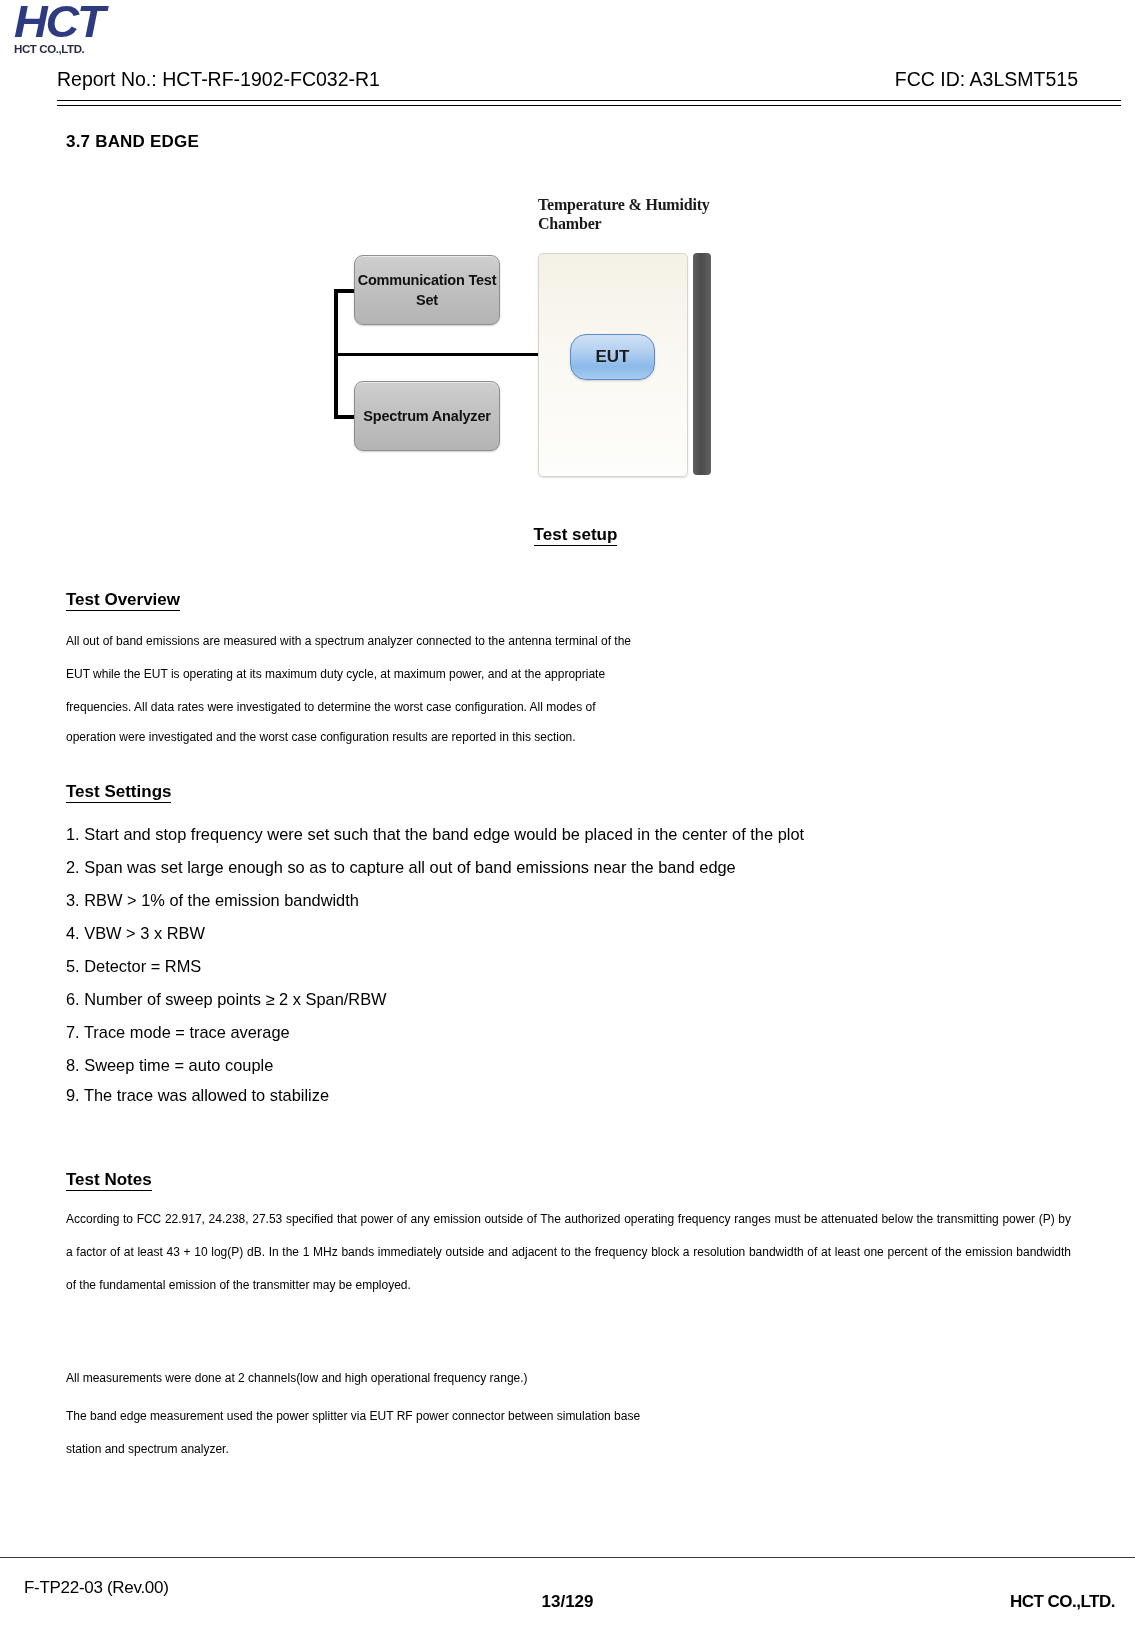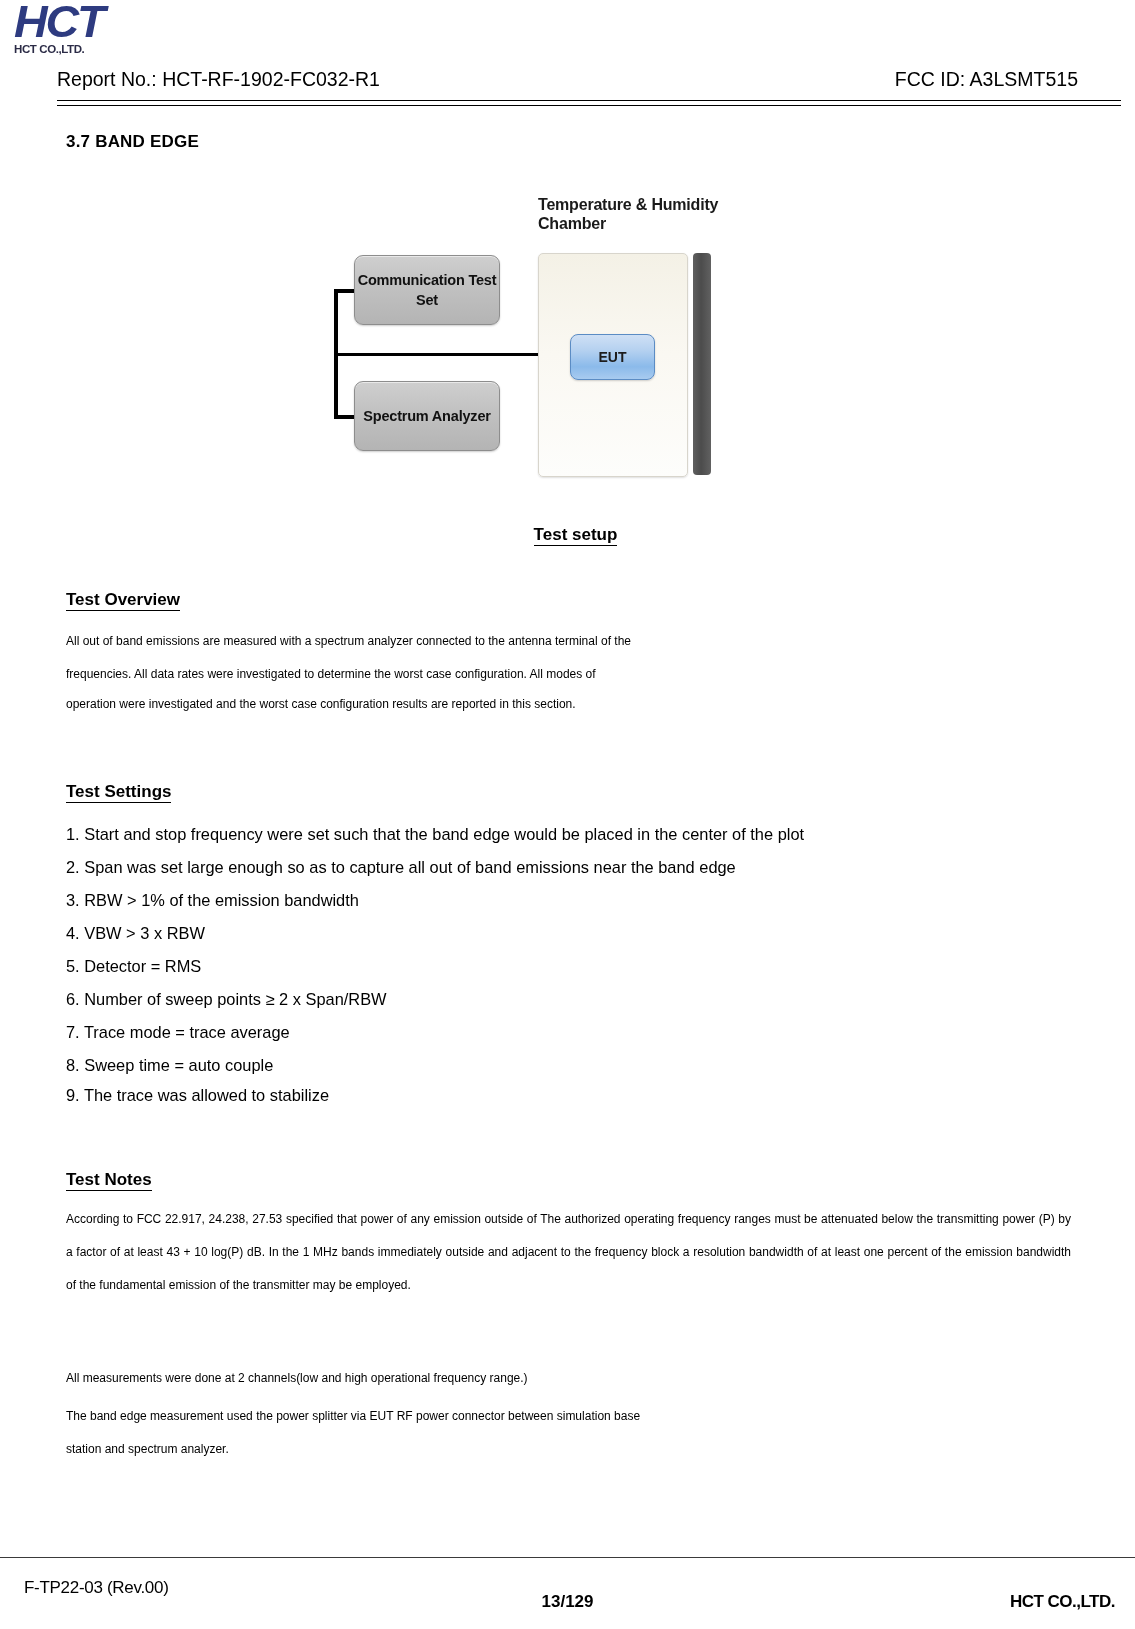--- a/index.html
+++ b/index.html
@@ -98,20 +98,21 @@
   .chamber-label {
     position: absolute;
     left: 238px;
     top: 0px;
     width: 230px;
     font-size: 16px;
     font-weight: bold;
     line-height: 19px;
     color: #1a1a1a;
     letter-spacing: -0.2px;
+    font-family: Liberation Serif, serif;
   }
   .chamber-body {
     position: absolute;
     left: 238px;
     top: 58px;
     width: 148px;
     height: 222px;
     background: linear-gradient(180deg, #f4f1e6 0%, #faf8f2 45%, #fdfdfb 100%);
     border: 1px solid #d8d5cc;
     border-radius: 5px;
@@ -126,27 +127,27 @@
     background: linear-gradient(90deg, #5f5f5f 0%, #4c4c4c 45%, #616161 100%);
     border-radius: 4px;
   }
   .eut-box {
     position: absolute;
     left: 270px;
     top: 139px;
     width: 83px;
     height: 44px;
     border: 1px solid #5b8cc4;
-    border-radius: 8px;
+    border-radius: 16px;
     background: linear-gradient(180deg, #cfe0f5 0%, #b5d1f0 35%, #8bbaea 72%, #a8cbf0 100%);
     box-shadow: 0 1px 2px rgba(0,0,0,0.18);
     display: flex;
     align-items: center;
     justify-content: center;
-    font-size: 14px;
+    font-size: 17px;
     font-weight: bold;
     color: #1d1d1d;
   }
 
   .eq-box {
     position: absolute;
     width: 144px;
     height: 68px;
     border: 1.5px solid #8d8d8d;
     border-radius: 9px;
@@ -296,20 +297,21 @@
 
 <div class="caption">
   <span>Test setup</span>
 </div>
 
 <div class="sub-head" style="top:590px;">
   <span>Test Overview</span>
 </div>
 <div class="para loose" style="top:625px;">
   <span class="line">All out of band emissions are measured with a spectrum analyzer connected to the antenna terminal of the</span>
+  <span class="line">EUT while the EUT is operating at its maximum duty cycle, at maximum power, and at the appropriate</span>
   <span class="line">frequencies. All data rates were investigated to determine the worst case configuration. All modes of</span>
   <span class="line" style="line-height:26px;">operation were investigated and the worst case configuration results are reported in this section.</span>
 </div>
 
 <div class="sub-head" style="top:782px;">
   <span>Test Settings</span>
 </div>
 <div class="list" style="top:818px;">
   <span class="li">1. Start and stop frequency were set such that the band edge would be placed in the center of the plot</span>
   <span class="li">2. Span was set large enough so as to capture all out of band emissions near the band edge</span>

